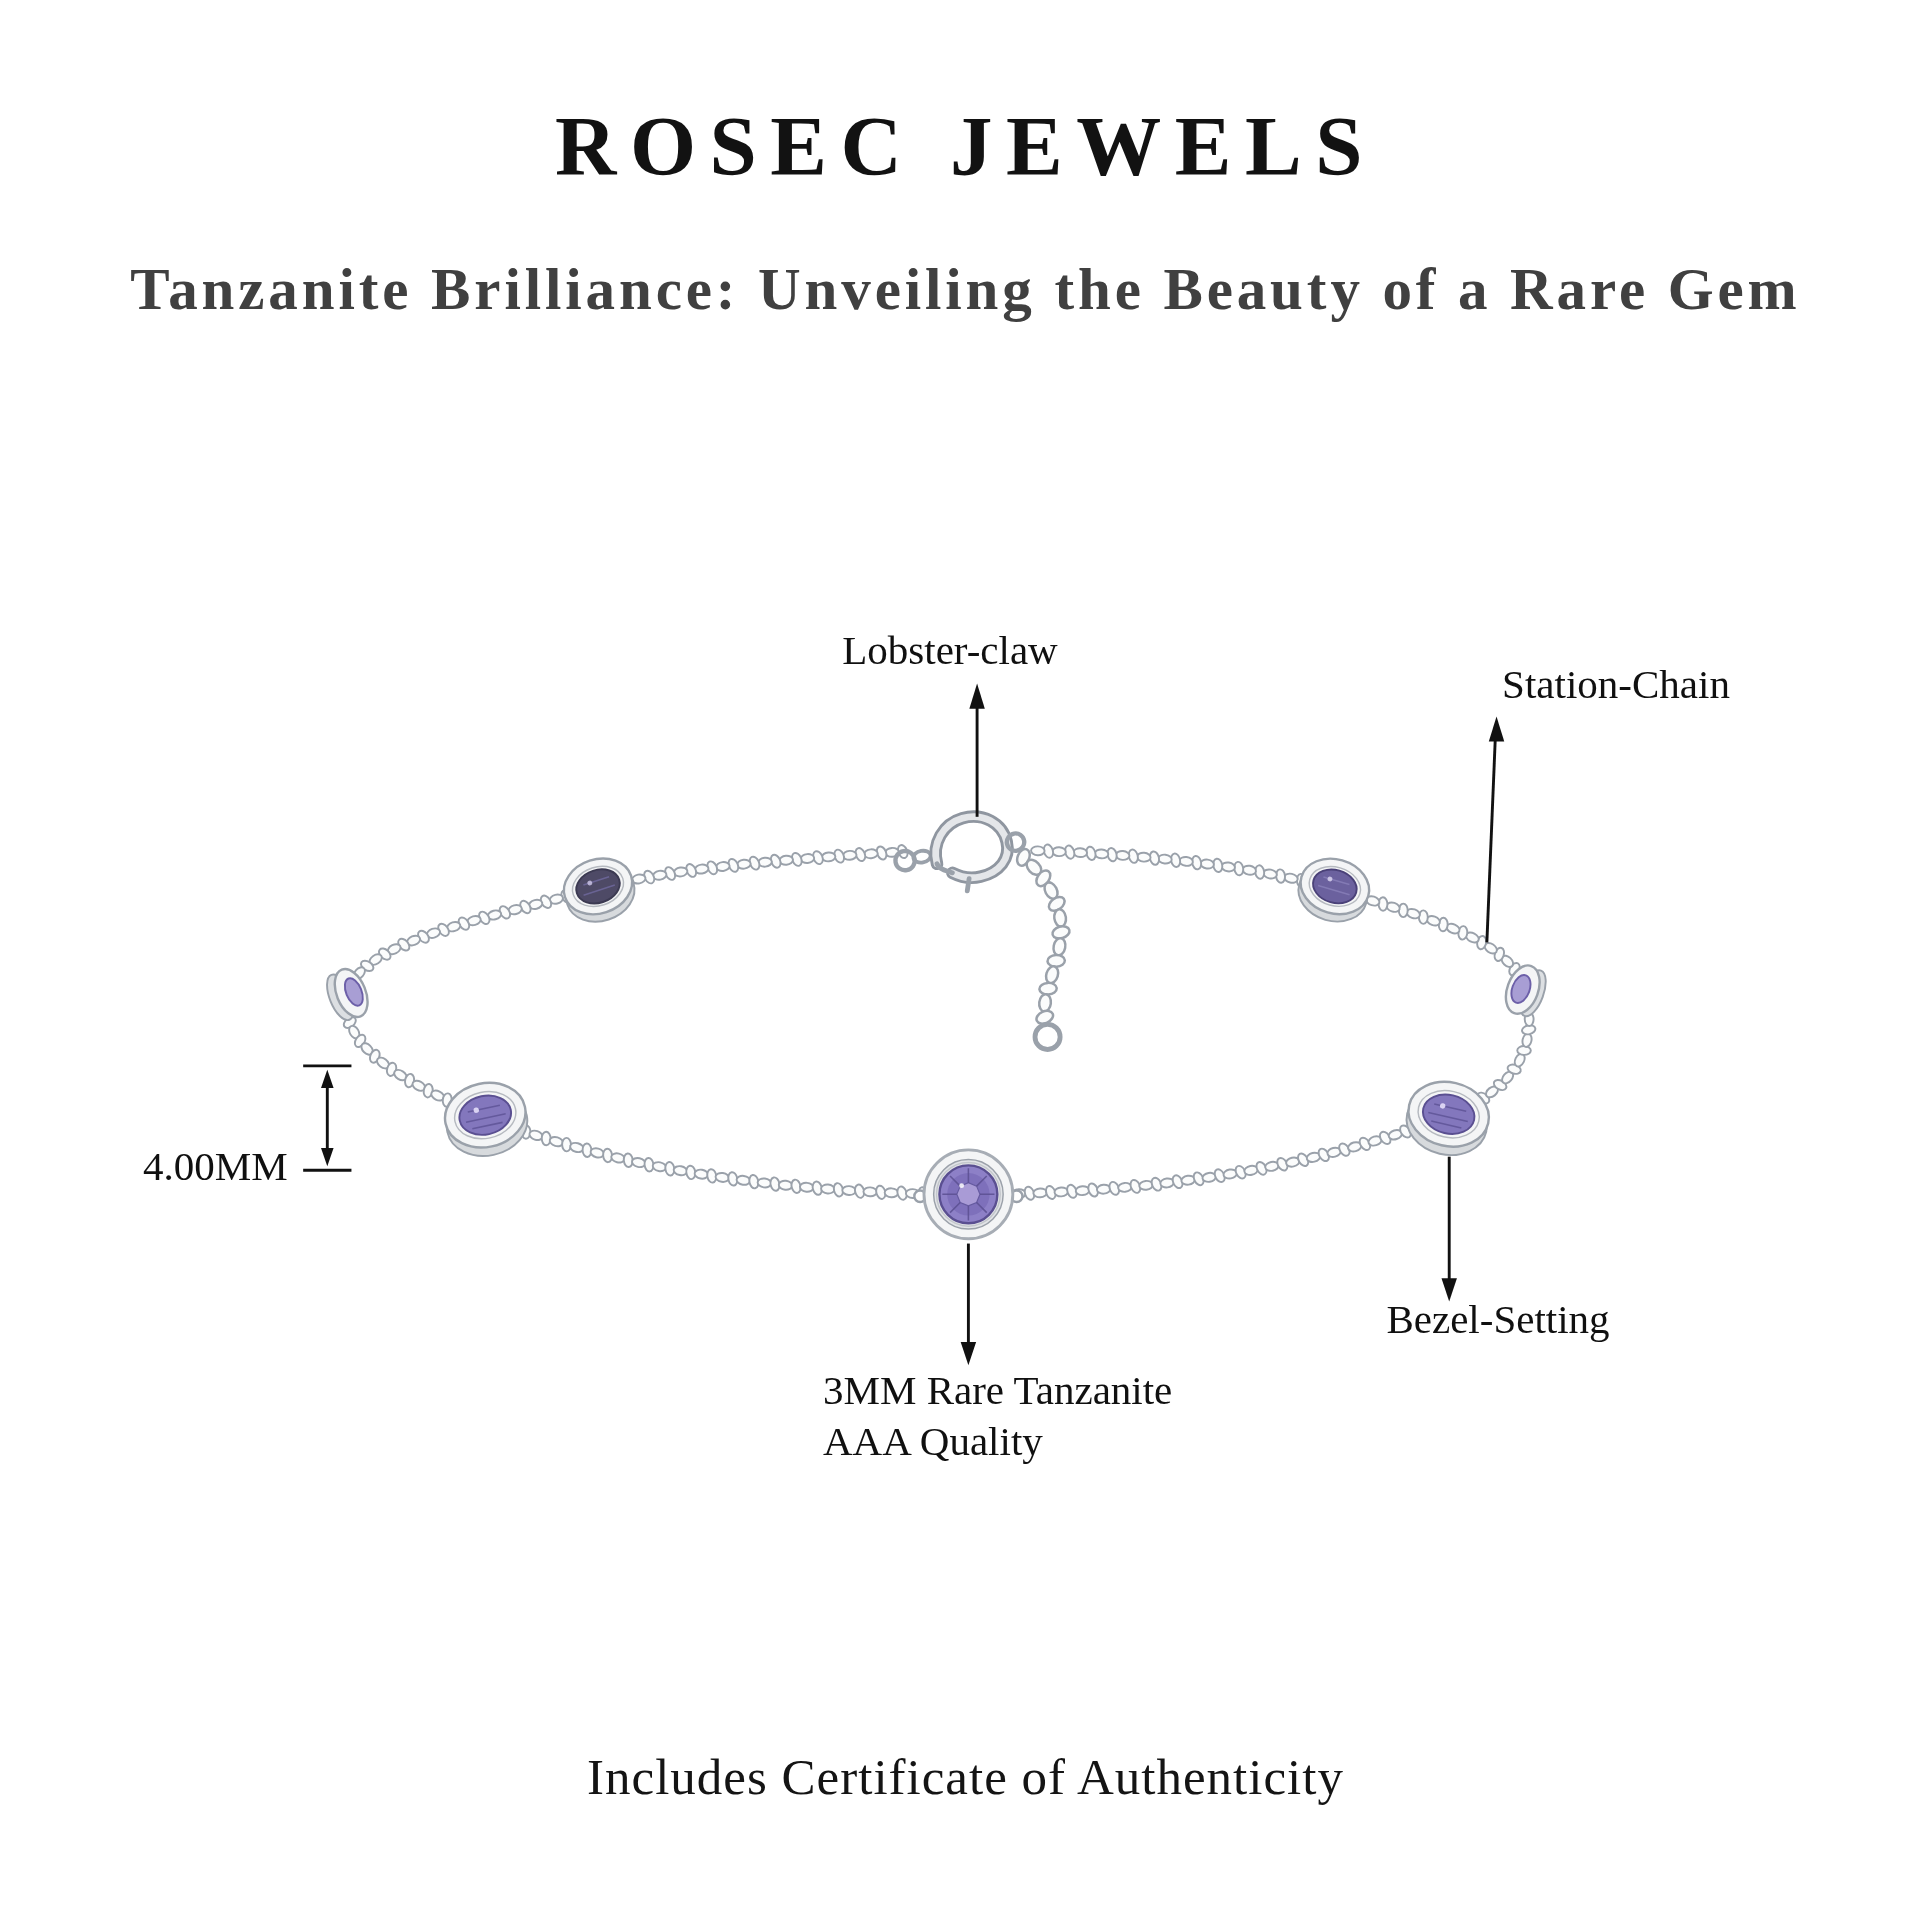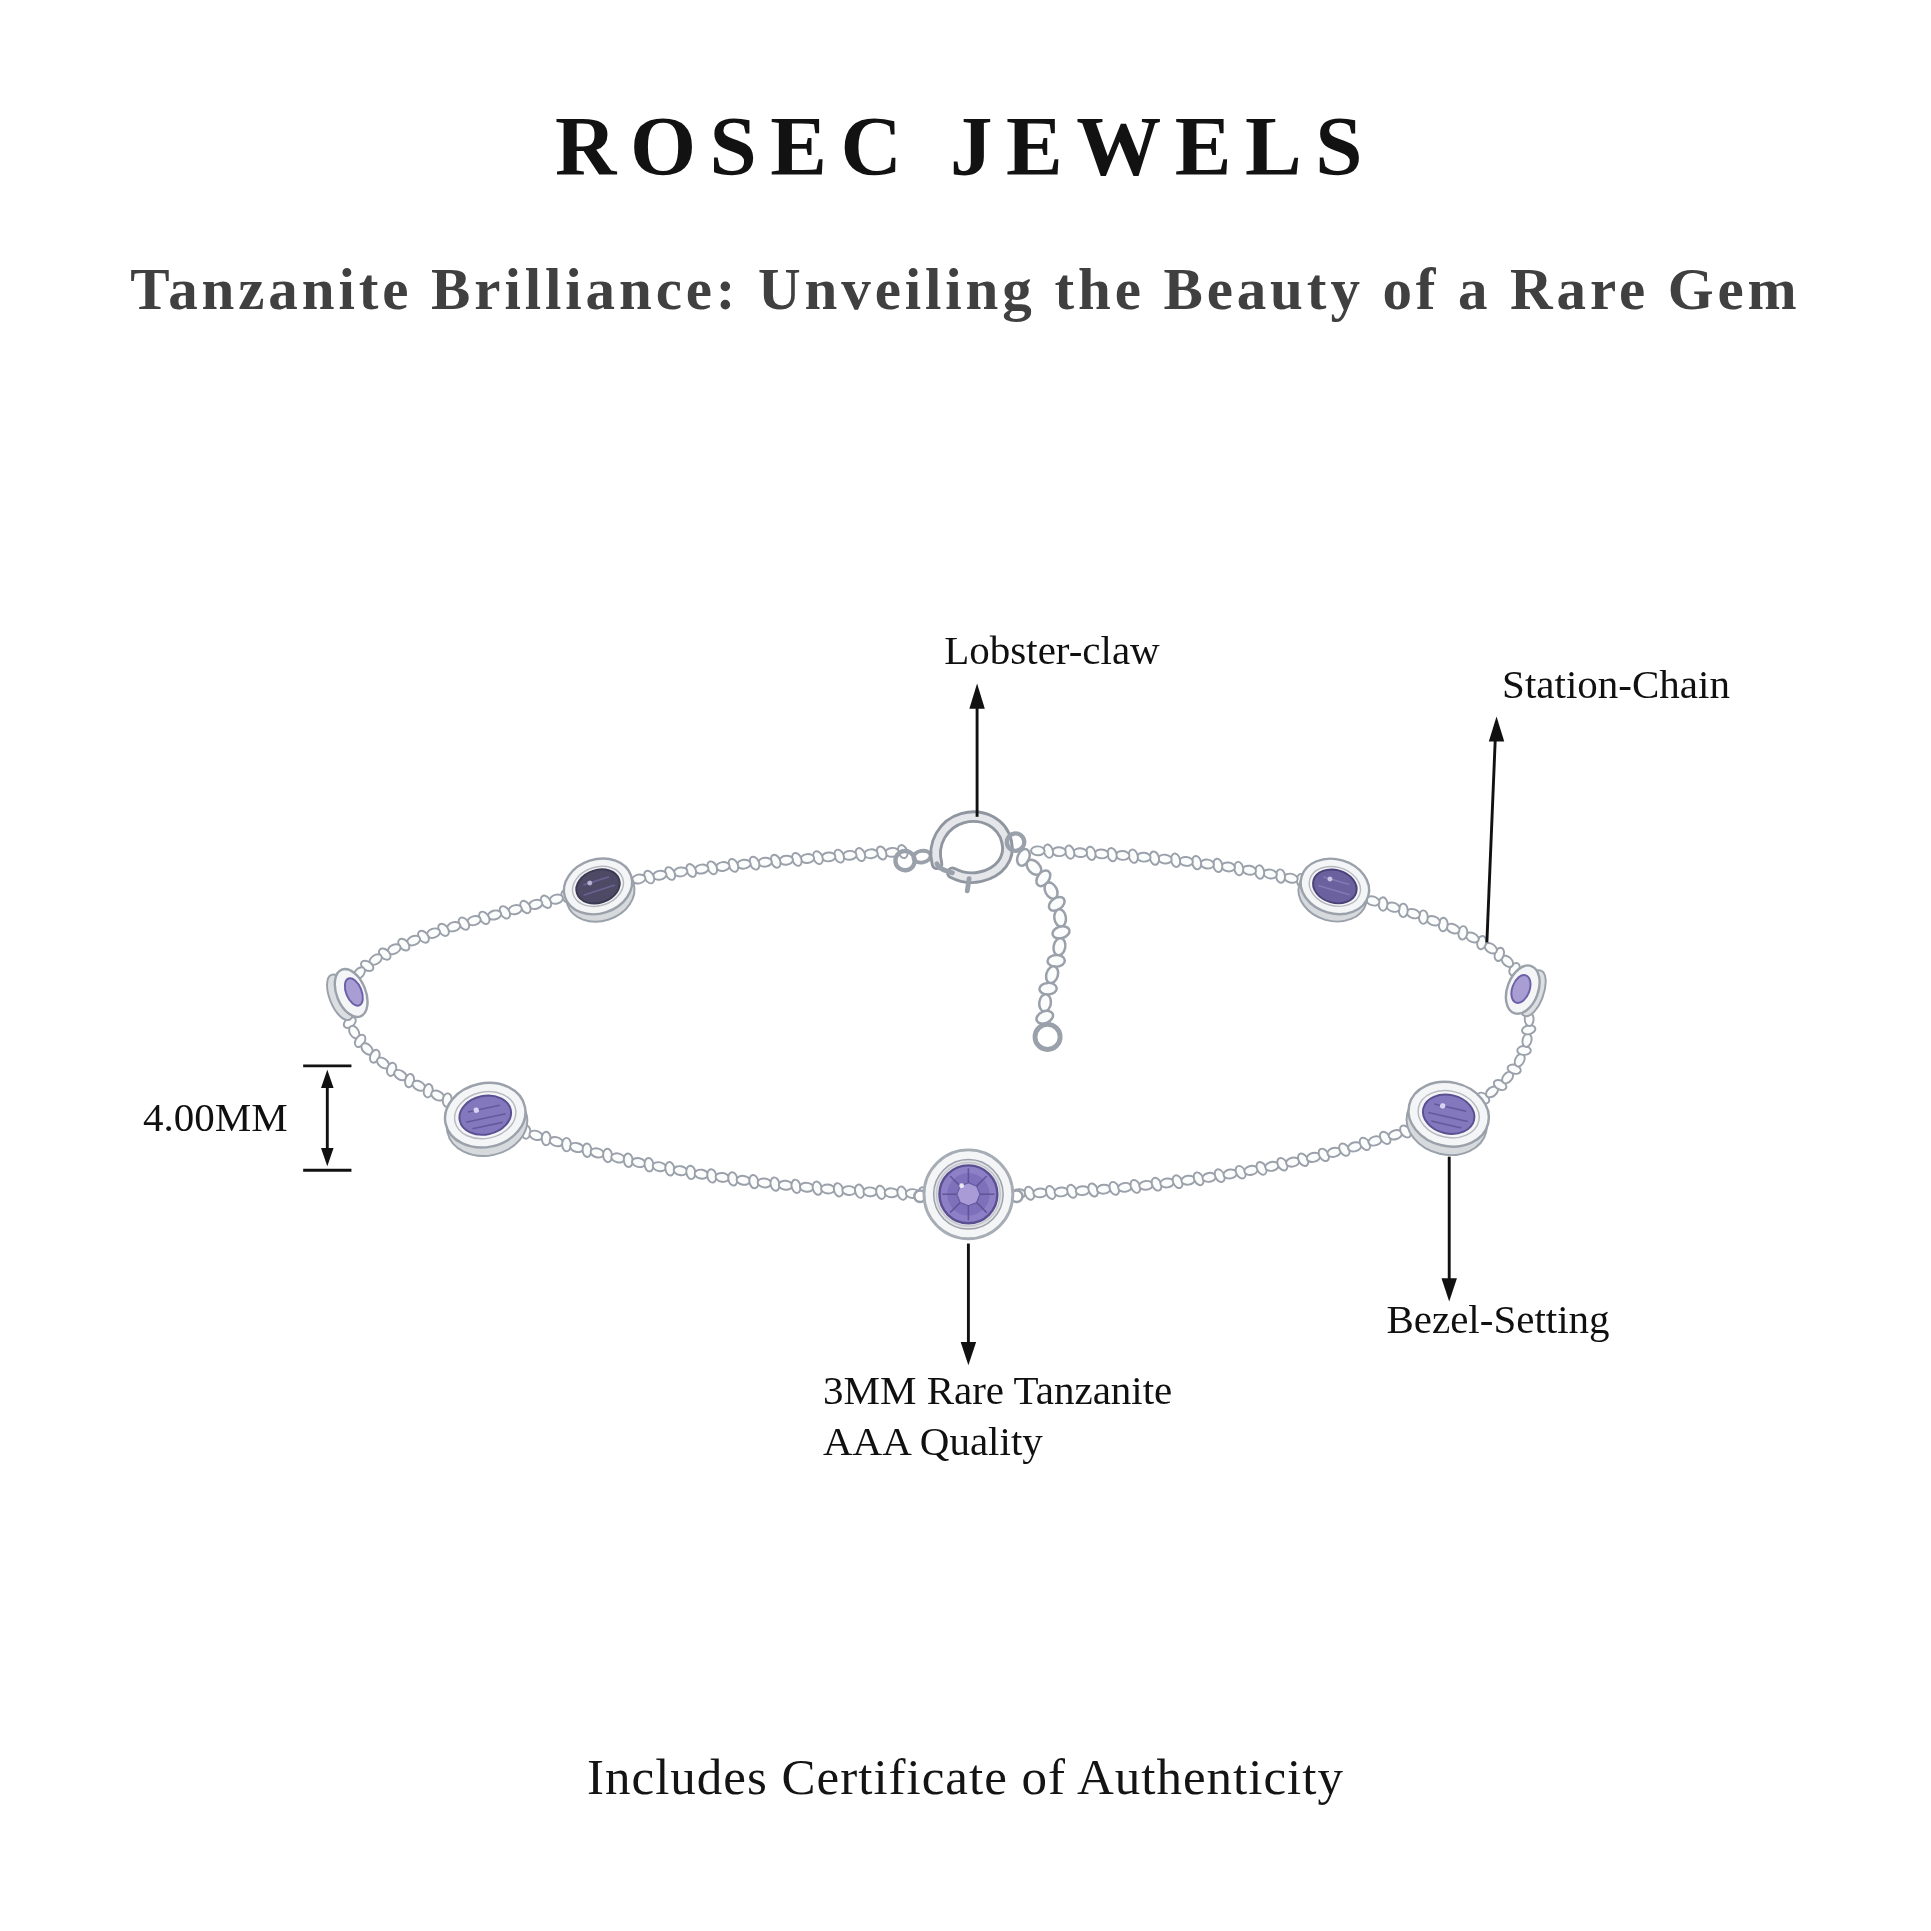--- a/index.html
+++ b/index.html
@@ -10,23 +10,23 @@
   .brand { position:absolute; top:97px; left:0; width:100%; text-align:center;
            font-size:85px; font-weight:700; letter-spacing:13.5px; color:#121212; }
   .headline { position:absolute; top:255px; left:0; width:100%; text-align:center;
               font-size:59px; font-weight:600; letter-spacing:3.9px; white-space:nowrap; color:#404040; }
 
   svg.art { position:absolute; left:0; top:0; }
 
   .label { position:absolute; font-size:41px; color:#101010; white-space:nowrap; }
   .center-x { transform:translateX(-50%); }
 
-  .label-lobster { left:1052px; top:626px; }
+  .label-lobster { left:950px; top:626px; }
   .label-station { left:1616px; top:660px; }
-  .label-dim { left:143px; top:1093px; }
+  .label-dim { left:143px; top:1142px; }
   .label-stone { left:823px; top:1365px; line-height:1.24; }
   .label-bezel { left:1498px; top:1295px; }
 
   .note { position:absolute; top:1748px; left:0; width:100%; text-align:center;
           font-size:51px; font-weight:500; letter-spacing:1px; color:#141414; }
 </style>
 </head>
 <body>
 
 <div class="stage">

